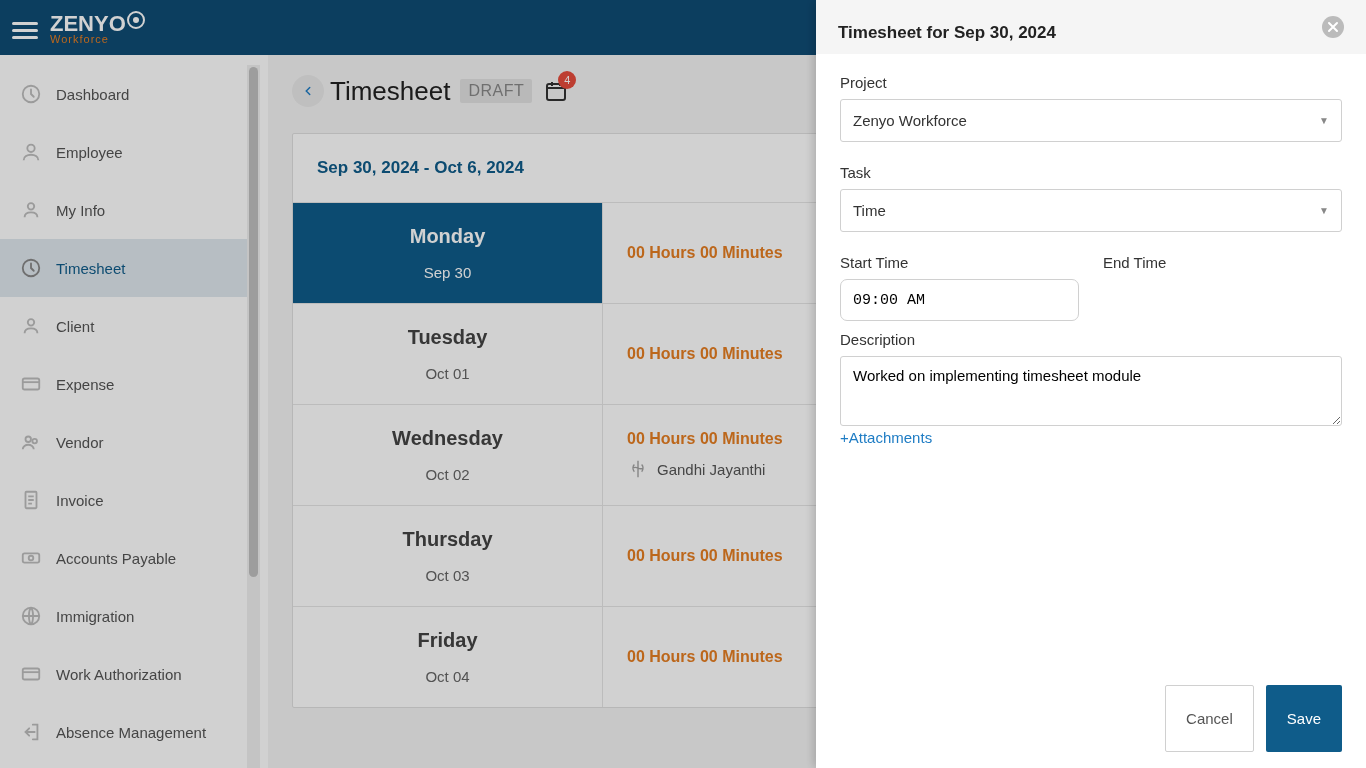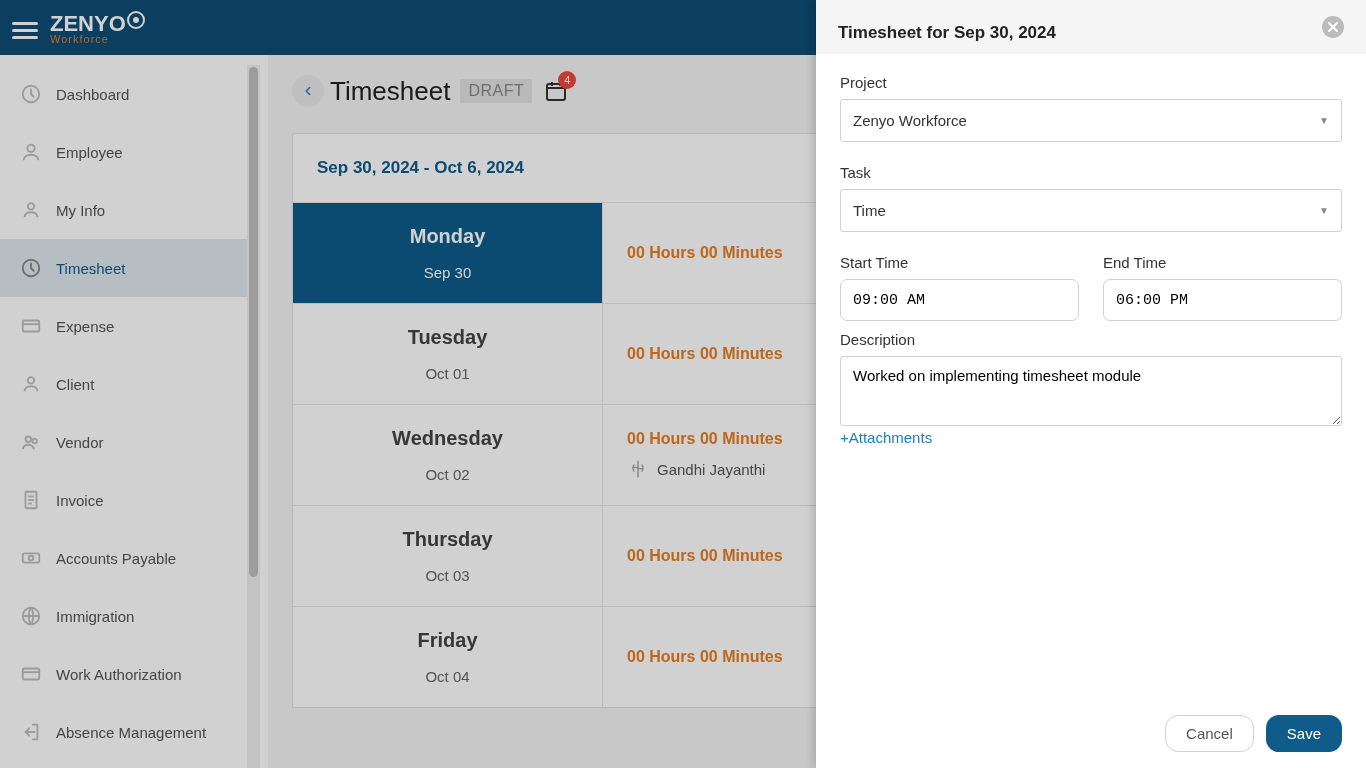--- a/index.html
+++ b/index.html
@@ -58,21 +58,21 @@
 .drawer-body { flex: 1; padding: 20px 24px; overflow-y: auto; }
 .field-label { font-size: 15px; color: #333; margin-bottom: 8px; display: block; }
 .select-box { width: 100%; border: 1px solid #d0d0d0; border-radius: 3px; height: 43px; display: flex; align-items: center; justify-content: space-between; padding: 0 12px; cursor: pointer; margin-bottom: 22px; font-size: 15px; }
 .select-caret { color: #888; font-size: 10px; }
 .time-row { display: flex; gap: 24px; margin-bottom: 10px; }
 .time-col { flex: 1; }
 .input-box { width: 100%; border: 1px solid #d0d0d0; border-radius: 7px; height: 42px; padding: 0 12px; font-size: 15px; font-family: Liberation Mono, monospace; }
 .textarea-box { width: 100%; border: 1px solid #d0d0d0; border-radius: 3px; height: 70px; padding: 10px 12px; font-size: 15px; font-family: inherit; resize: both; }
 .attach-link { color: #1e7cc4; font-size: 15px; cursor: pointer; }
 .drawer-foot { padding: 16px 24px; display: flex; justify-content: flex-end; gap: 12px; border-top: 0; }
-.btn { padding: 9px 20px; border-radius: 13px; font-size: 15px; cursor: pointer; border: 1px solid transparent; }
+.btn { padding: 24px 20px; border-radius: 2px; font-size: 15px; cursor: pointer; border: 1px solid transparent; }
 .btn-cancel { background: #fff; color: #555; border-color: #d0d0d0; }
 .btn-save { background: #0f5c8a; color: #fff; }
 
 
 svg { display: block; }
 </style>
 </head>
 <body>
 
 <div class="topbar">
@@ -112,31 +112,31 @@
       </div>
       <div class="nav-item active">
         <svg class="nav-icon" viewBox="0 0 24 24">
           <circle cx="12" cy="12" r="9" stroke="#888" stroke-width="2" fill="none"></circle>
           <path d="M12 7v5l3 3" stroke="#888" stroke-width="2" fill="none" stroke-linecap="round"></path>
         </svg>
         <span>Timesheet</span>
       </div>
       <div class="nav-item">
         <svg class="nav-icon" viewBox="0 0 24 24">
+          <circle cx="12" cy="8" r="3.5" stroke="#888" stroke-width="2" fill="none"></circle>
+          <path d="M5 20c0-3.5 3-5.5 7-5.5s7 2 7 5.5" stroke="#888" stroke-width="2" fill="none"></path>
+        </svg>
+        <span>Client</span>
+      </div>
+      <div class="nav-item">
+        <svg class="nav-icon" viewBox="0 0 24 24">
           <rect x="3" y="6" width="18" height="12" rx="2" stroke="#888" stroke-width="2" fill="none"></rect>
           <path d="M3 10h18" stroke="#888" stroke-width="2"></path>
         </svg>
         <span>Expense</span>
-      </div>
-      <div class="nav-item">
-        <svg class="nav-icon" viewBox="0 0 24 24">
-          <circle cx="12" cy="8" r="3.5" stroke="#888" stroke-width="2" fill="none"></circle>
-          <path d="M5 20c0-3.5 3-5.5 7-5.5s7 2 7 5.5" stroke="#888" stroke-width="2" fill="none"></path>
-        </svg>
-        <span>Client</span>
       </div>
       <div class="nav-item">
         <svg class="nav-icon" viewBox="0 0 24 24">
           <circle cx="9" cy="9" r="3" stroke="#888" stroke-width="2" fill="none"></circle>
           <circle cx="16" cy="11" r="2.5" stroke="#888" stroke-width="2" fill="none"></circle>
           <path d="M3 20c0-3 3-5 6-5s6 2 6 5" stroke="#888" stroke-width="2" fill="none"></path>
         </svg>
         <span>Vendor</span>
       </div>
       <div class="nav-item">
@@ -280,21 +280,20 @@
       <span class="select-caret">▼</span>
     </div>
 
     <div class="time-row">
       <div class="time-col">
         <label class="field-label">Start Time</label>
         <input class="input-box" value="09:00 AM" style="">
       </div>
       <div class="time-col">
         <label class="field-label">End Time</label>
-        <input class="input-box" value="06:00 PM" style="">
       </div>
     </div>
 
     <label class="field-label">Description</label>
     <textarea class="textarea-box" style="">Worked on implementing timesheet module</textarea>
 
     <div class="attach-link">+Attachments</div>
   </div>
   <div class="drawer-foot">
     <button class="btn btn-cancel">Cancel</button>

